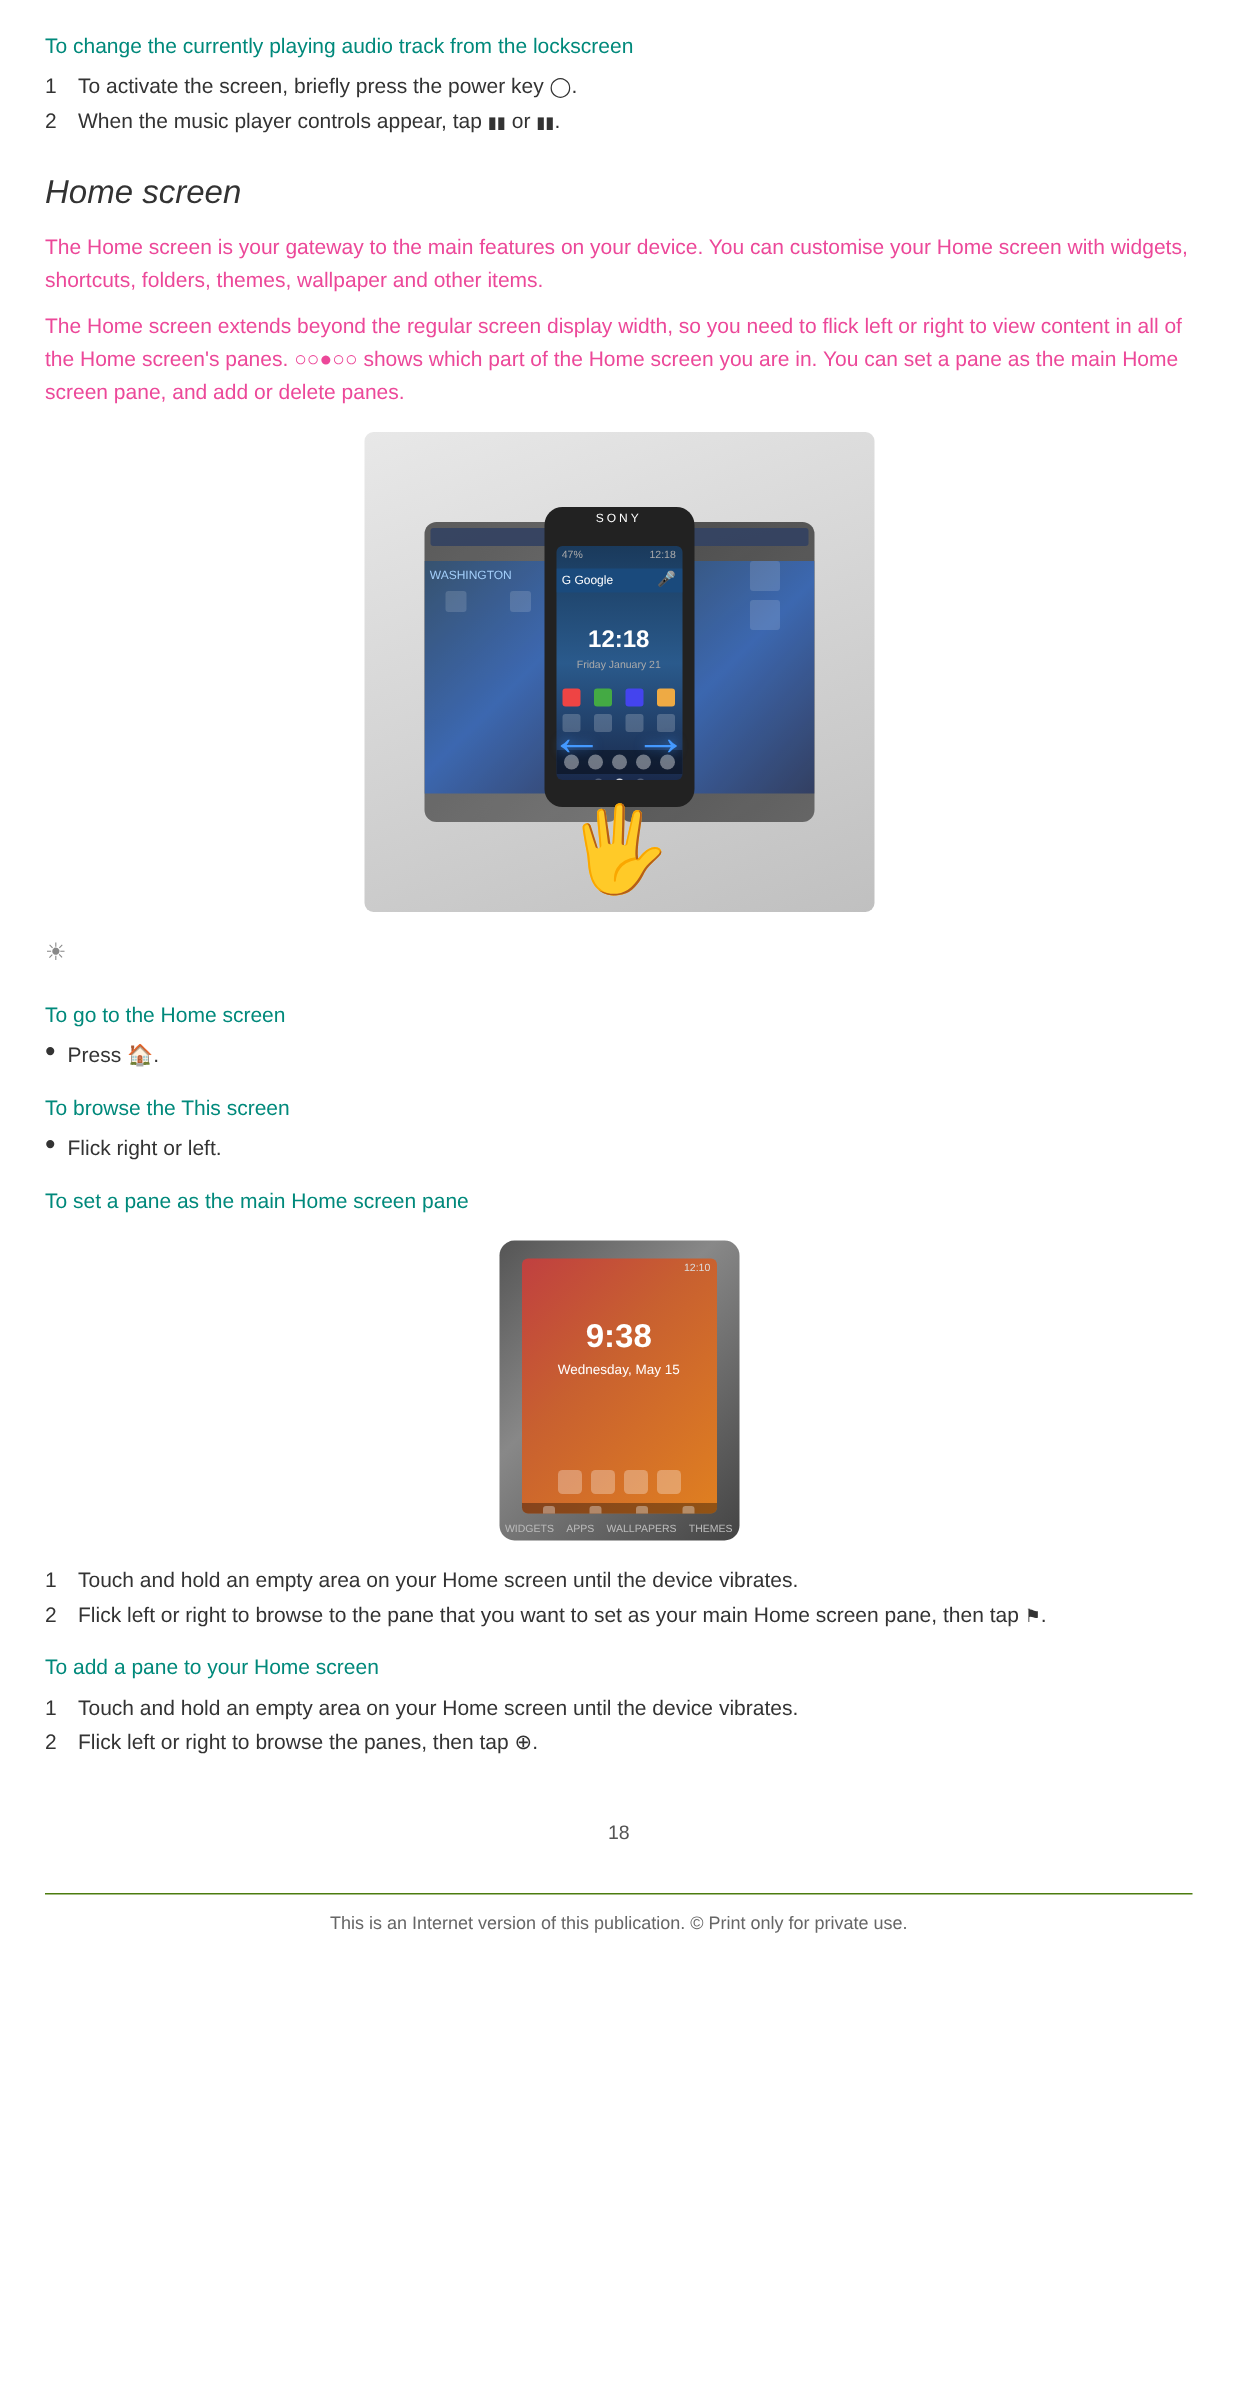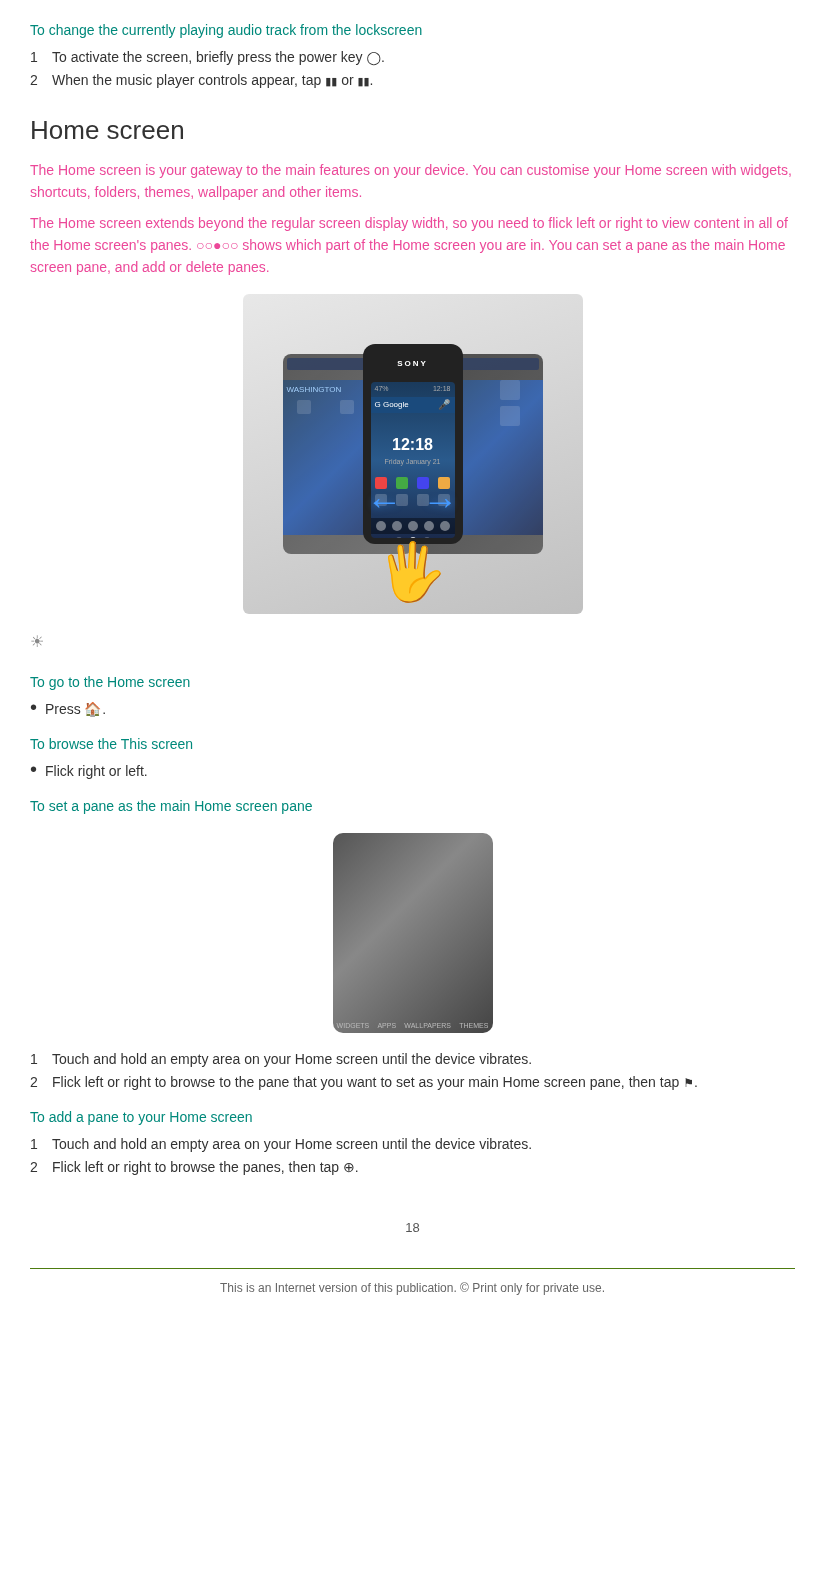--- a/index.html
+++ b/index.html
@@ -27,24 +27,25 @@
       display: flex;
       gap: 8px;
       margin-bottom: 2px;
       font-size: 14px;
     }
     .numbered-list li .num {
       min-width: 14px;
       color: #333;
     }
     .section-title {
-      font-size: 26px;
+      font-size: 22px;
       font-weight: normal;
       color: #333;
       margin: 18px 0 10px 0;
+      font-style: italic;
     }
     .body-text {
       font-size: 14px;
       color: #ec4899;
       margin-bottom: 10px;
       line-height: 1.55;
     }
     .tip-row {
       display: flex;
       align-items: flex-start;
@@ -174,22 +175,22 @@
       margin-top: 20px;
     }
     .sony-screen-date-text {
       color: #aaa;
       font-size: 7px;
       text-align: center;
     }
     .sony-brand {
       color: #fff;
       font-size: 8px;
-      font-weight: bold;
-      margin-top: 14px;
+      font-weight: normal;
+      margin-top: 2px;
       letter-spacing: 2px;
     }
     .panel-left {
       width: 130px;
       height: 200px;
       background: linear-gradient(135deg, #444 0%, #666 100%);
       border-radius: 8px;
       position: absolute;
       left: 40px;
       top: 60px;
@@ -365,20 +366,39 @@
       <span>Flick right or left.</span>
     </li>
   </ul>
 </div>
 
 <div>
   <p class="subsection-heading">To set a pane as the main Home screen pane</p>
 
   <div class="image-container">
     <div class="phone-image-placeholder2">
+      <div class="phone-screen">
+        <div style="display:flex;justify-content:flex-end;padding:2px 4px;font-size:7px;color:#ddd;">
+          <span>12:10</span>
+        </div>
+        <div class="phone-screen-time">9:38</div>
+        <div class="phone-screen-date">Wednesday, May 15</div>
+        <div style="display:flex;justify-content:center;gap:6px;margin-top:60px;">
+          <div style="width:16px;height:16px;background:rgba(255,255,255,0.3);border-radius:3px;"></div>
+          <div style="width:16px;height:16px;background:rgba(255,255,255,0.3);border-radius:3px;"></div>
+          <div style="width:16px;height:16px;background:rgba(255,255,255,0.3);border-radius:3px;"></div>
+          <div style="width:16px;height:16px;background:rgba(255,255,255,0.3);border-radius:3px;"></div>
+        </div>
+        <div style="background:rgba(0,0,0,0.35);height:12px;margin-top:6px;display:flex;justify-content:space-around;align-items:center;padding:0 3px;">
+          <div style="width:8px;height:8px;background:rgba(255,255,255,0.35);border-radius:2px;"></div>
+          <div style="width:8px;height:8px;background:rgba(255,255,255,0.35);border-radius:2px;"></div>
+          <div style="width:8px;height:8px;background:rgba(255,255,255,0.35);border-radius:2px;"></div>
+          <div style="width:8px;height:8px;background:rgba(255,255,255,0.35);border-radius:2px;"></div>
+        </div>
+      </div>
 
       <div style="position:absolute;bottom:2px;left:0;right:0;display:flex;justify-content:space-around;">
         <span style="font-size:7px;color:#bbb;">WIDGETS</span>
         <span style="font-size:7px;color:#bbb;">APPS</span>
         <span style="font-size:7px;color:#bbb;">WALLPAPERS</span>
         <span style="font-size:7px;color:#bbb;">THEMES</span>
       </div>
     </div>
   </div>
 

